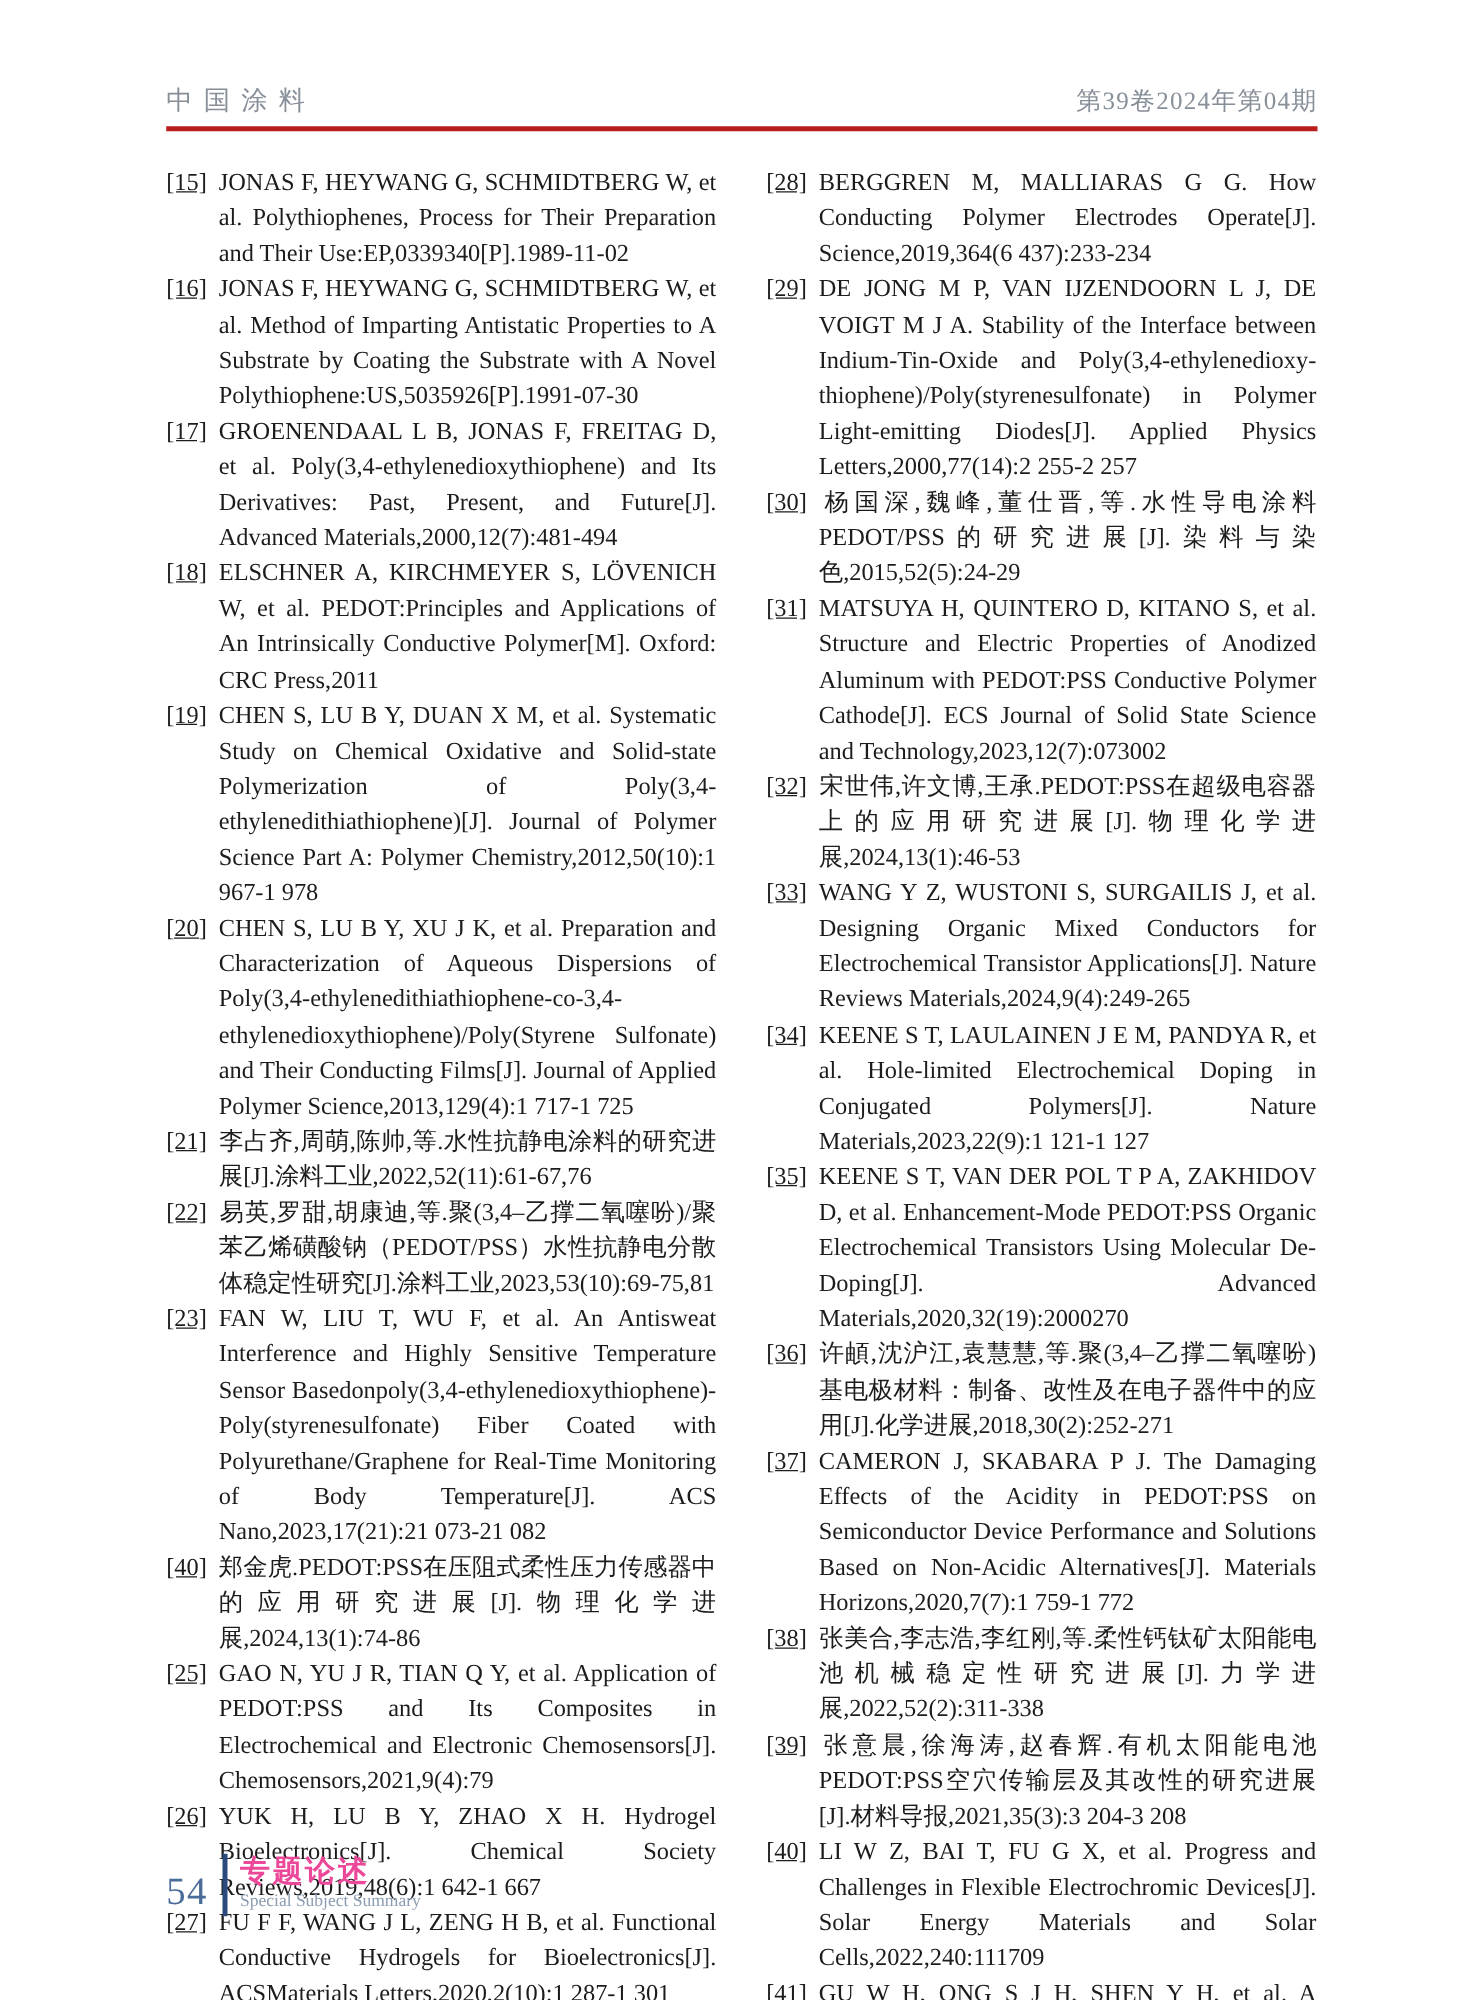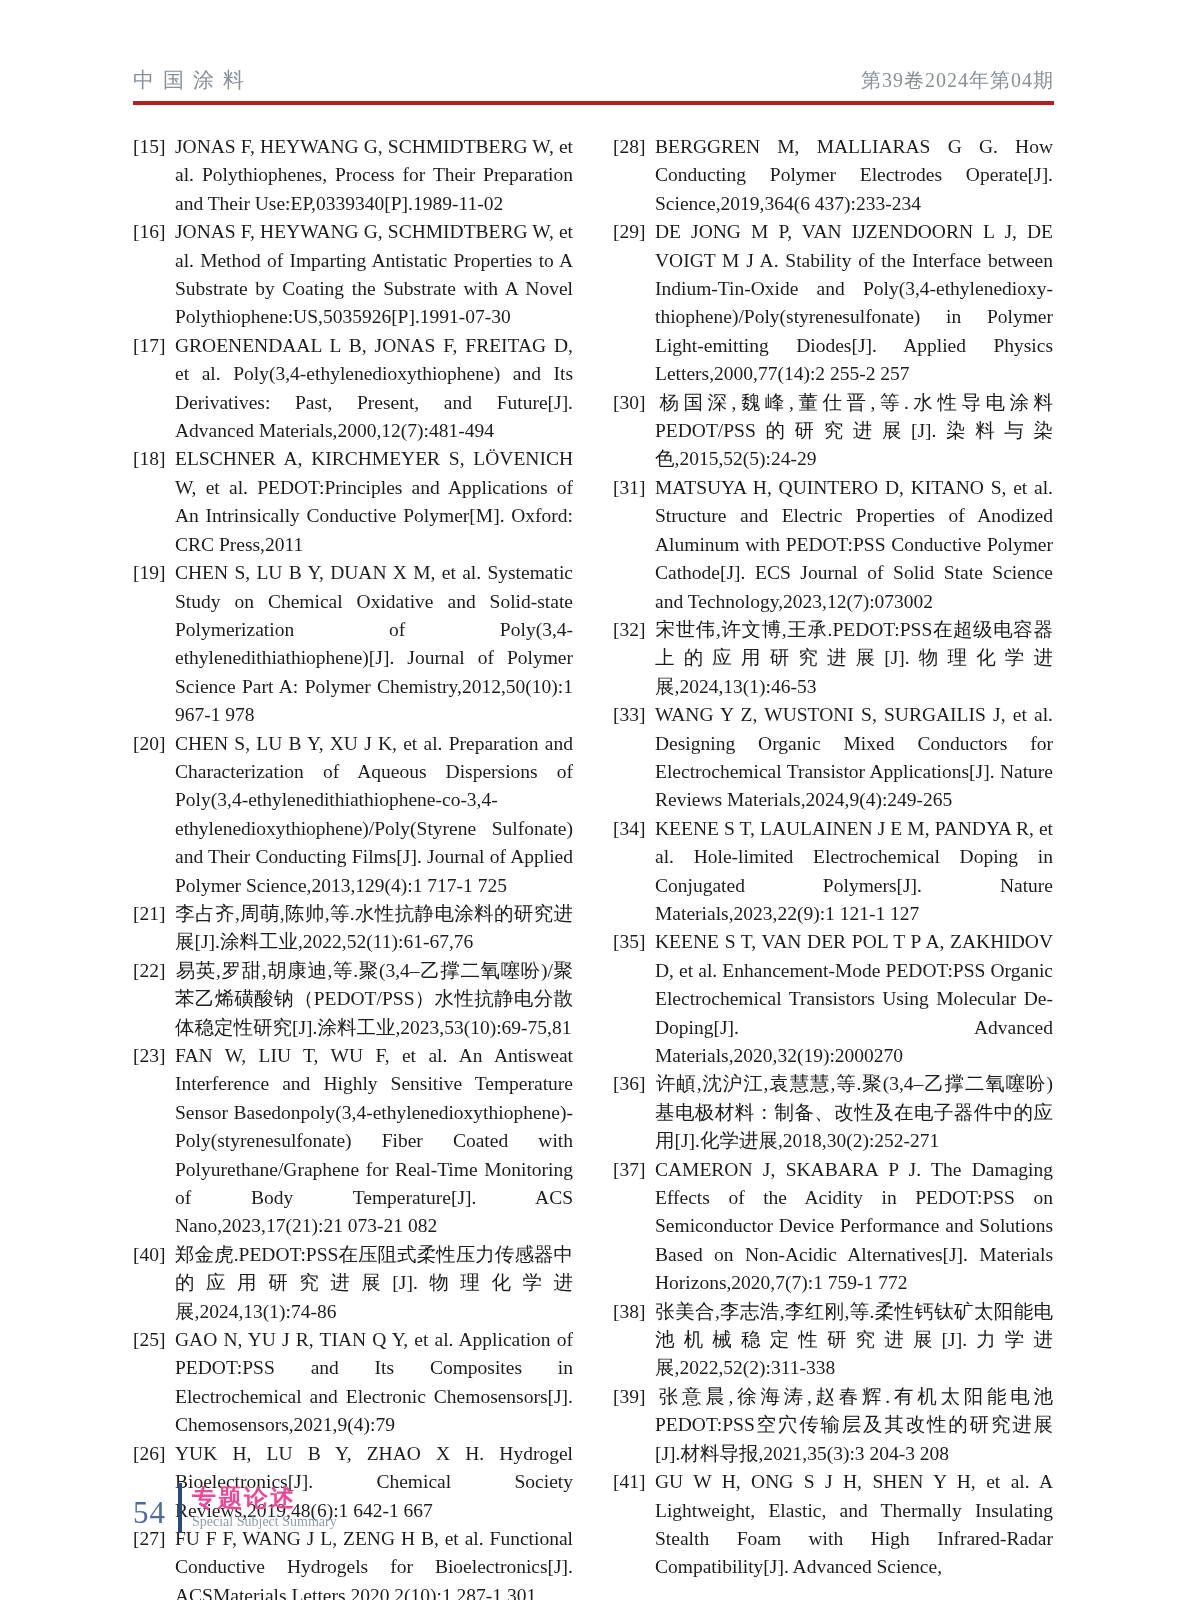--- a/index.html
+++ b/index.html
@@ -48,20 +48,21 @@
     line-height: 28.4px;
     text-align: justify;
     padding-left: 42px;
     text-indent: -42px;
     color: #1c1c1c;
   }
   .ref-label {
     display: inline-block;
     width: 42px;
     text-indent: 0;
+    text-decoration: underline;
   }
 
   
   .page-footer {
     position: absolute;
     left: 133px; top: 1483px;
     display: flex;
     align-items: center;
   }
   .page-number {
@@ -124,20 +125,21 @@
       <div class="ref"><span class="ref-label">[30]</span><span>杨国深,魏峰,董仕晋,等.水性导电涂料PEDOT/PSS的研究进展[J].染料与染色,2015,52(5):24-29</span></div>
       <div class="ref"><span class="ref-label">[31]</span><span>MATSUYA H, QUINTERO D, KITANO S, et al. Structure and Electric Properties of Anodized Aluminum with PEDOT:PSS Conductive Polymer Cathode[J]. ECS Journal of Solid State Science and Technology,2023,12(7):073002</span></div>
       <div class="ref"><span class="ref-label">[32]</span><span>宋世伟,许文博,王承.PEDOT:PSS在超级电容器上的应用研究进展[J].物理化学进展,2024,13(1):46-53</span></div>
       <div class="ref"><span class="ref-label">[33]</span><span>WANG Y Z, WUSTONI S, SURGAILIS J, et al. Designing Organic Mixed Conductors for Electrochemical Transistor Applications[J]. Nature Reviews Materials,2024,9(4):249-265</span></div>
       <div class="ref"><span class="ref-label">[34]</span><span>KEENE S T, LAULAINEN J E M, PANDYA R, et al. Hole-limited Electrochemical Doping in Conjugated Polymers[J]. Nature Materials,2023,22(9):1 121-1 127</span></div>
       <div class="ref"><span class="ref-label">[35]</span><span>KEENE S T, VAN DER POL T P A, ZAKHIDOV D, et al. Enhancement-Mode PEDOT:PSS Organic Electrochemical Transistors Using Molecular De-Doping[J]. Advanced Materials,2020,32(19):2000270</span></div>
       <div class="ref"><span class="ref-label">[36]</span><span>许頔,沈沪江,袁慧慧,等.聚(3,4–乙撑二氧噻吩)基电极材料：制备、改性及在电子器件中的应用[J].化学进展,2018,30(2):252-271</span></div>
       <div class="ref"><span class="ref-label">[37]</span><span>CAMERON J, SKABARA P J. The Damaging Effects of the Acidity in PEDOT:PSS on Semiconductor Device Performance and Solutions Based on Non-Acidic Alternatives[J]. Materials Horizons,2020,7(7):1 759-1 772</span></div>
       <div class="ref"><span class="ref-label">[38]</span><span>张美合,李志浩,李红刚,等.柔性钙钛矿太阳能电池机械稳定性研究进展[J].力学进展,2022,52(2):311-338</span></div>
       <div class="ref"><span class="ref-label">[39]</span><span>张意晨,徐海涛,赵春辉.有机太阳能电池PEDOT:PSS空穴传输层及其改性的研究进展[J].材料导报,2021,35(3):3 204-3 208</span></div>
+      <div class="ref"><span class="ref-label">[40]</span><span>LI W Z, BAI T, FU G X, et al. Progress and Challenges in Flexible Electrochromic Devices[J]. Solar Energy Materials and Solar Cells,2022,240:111709</span></div>
       <div class="ref"><span class="ref-label">[41]</span><span>GU W H, ONG S J H, SHEN Y H, et al. A Lightweight, Elastic, and Thermally Insulating Stealth Foam with High Infrared-Radar Compatibility[J]. Advanced Science,</span></div>
     </section>
 </main>
 
 <footer class="page-footer">
   <span class="page-number">54</span>
   <span class="footer-bar"></span>
   <span class="footer-titles">
     <span class="section-title-cn">专题论述</span>
     <span class="section-title-en">Special Subject Summary</span>

